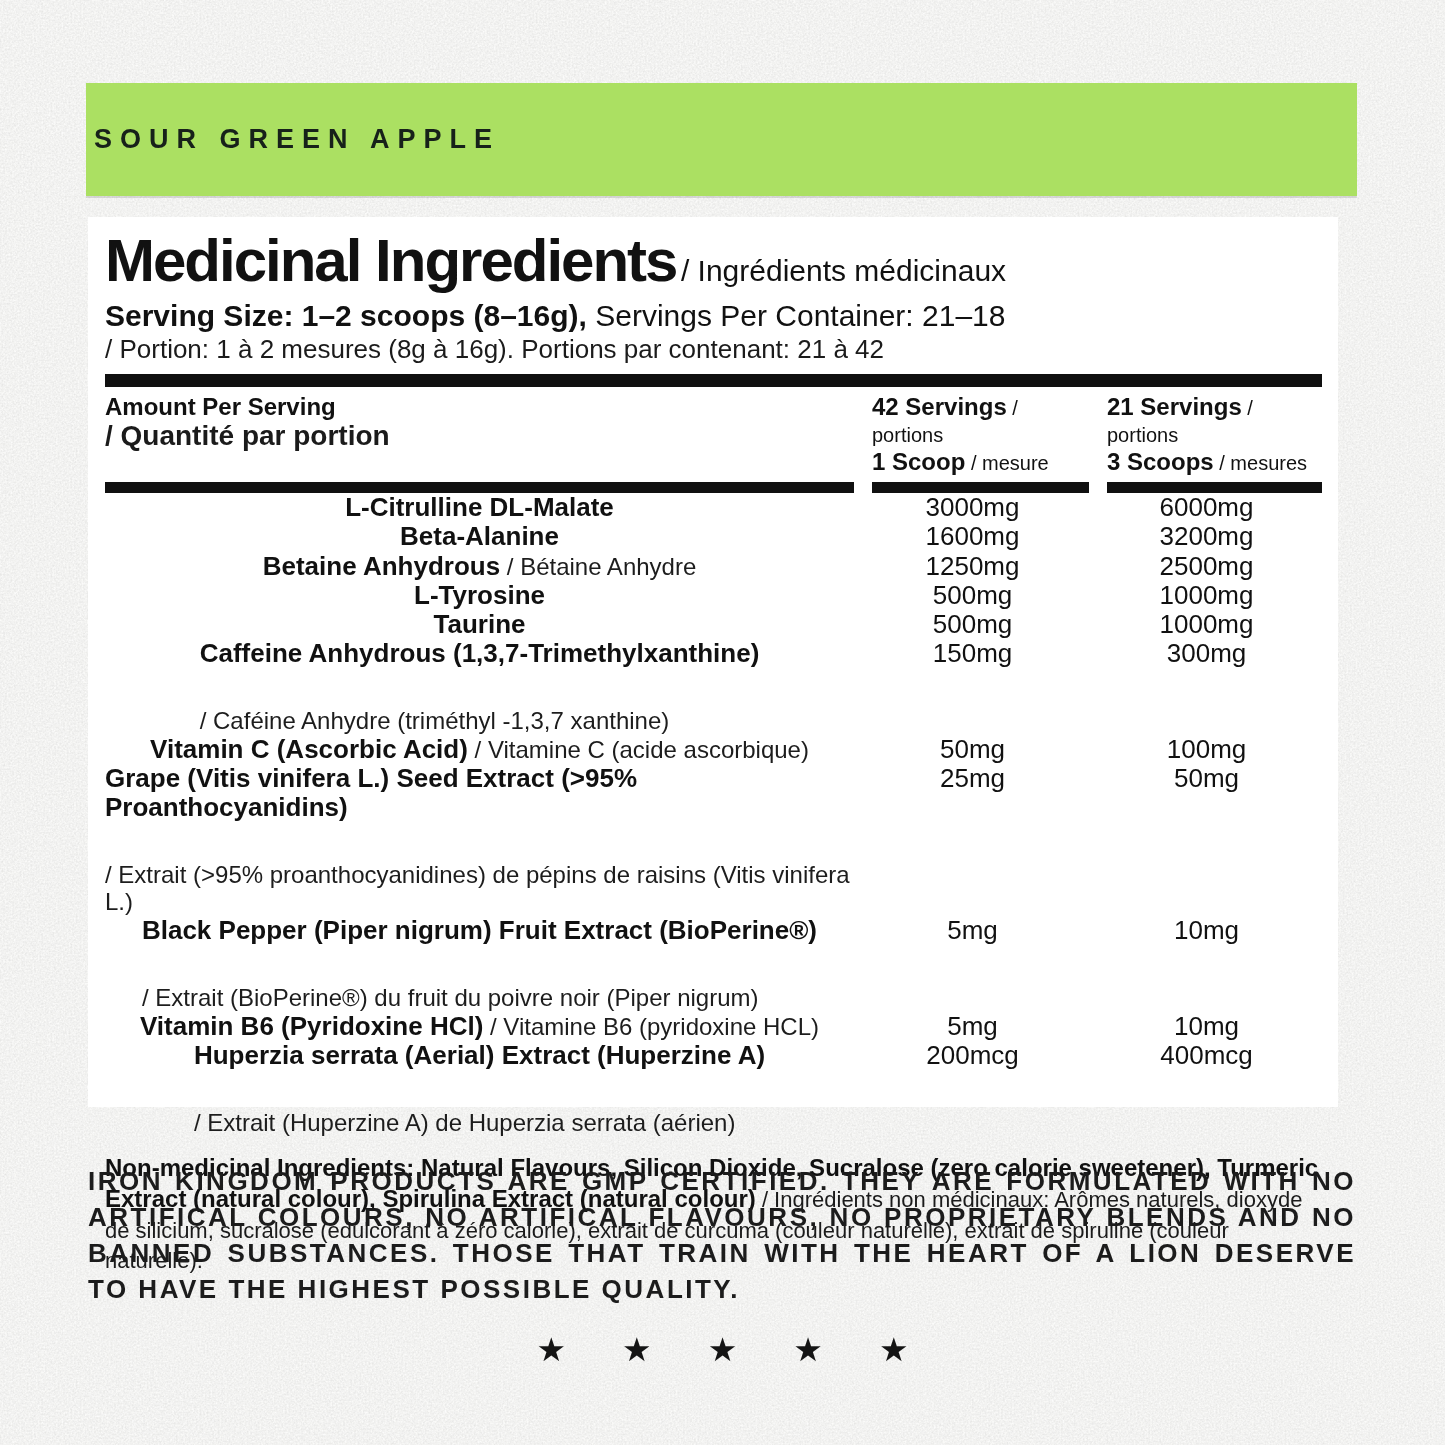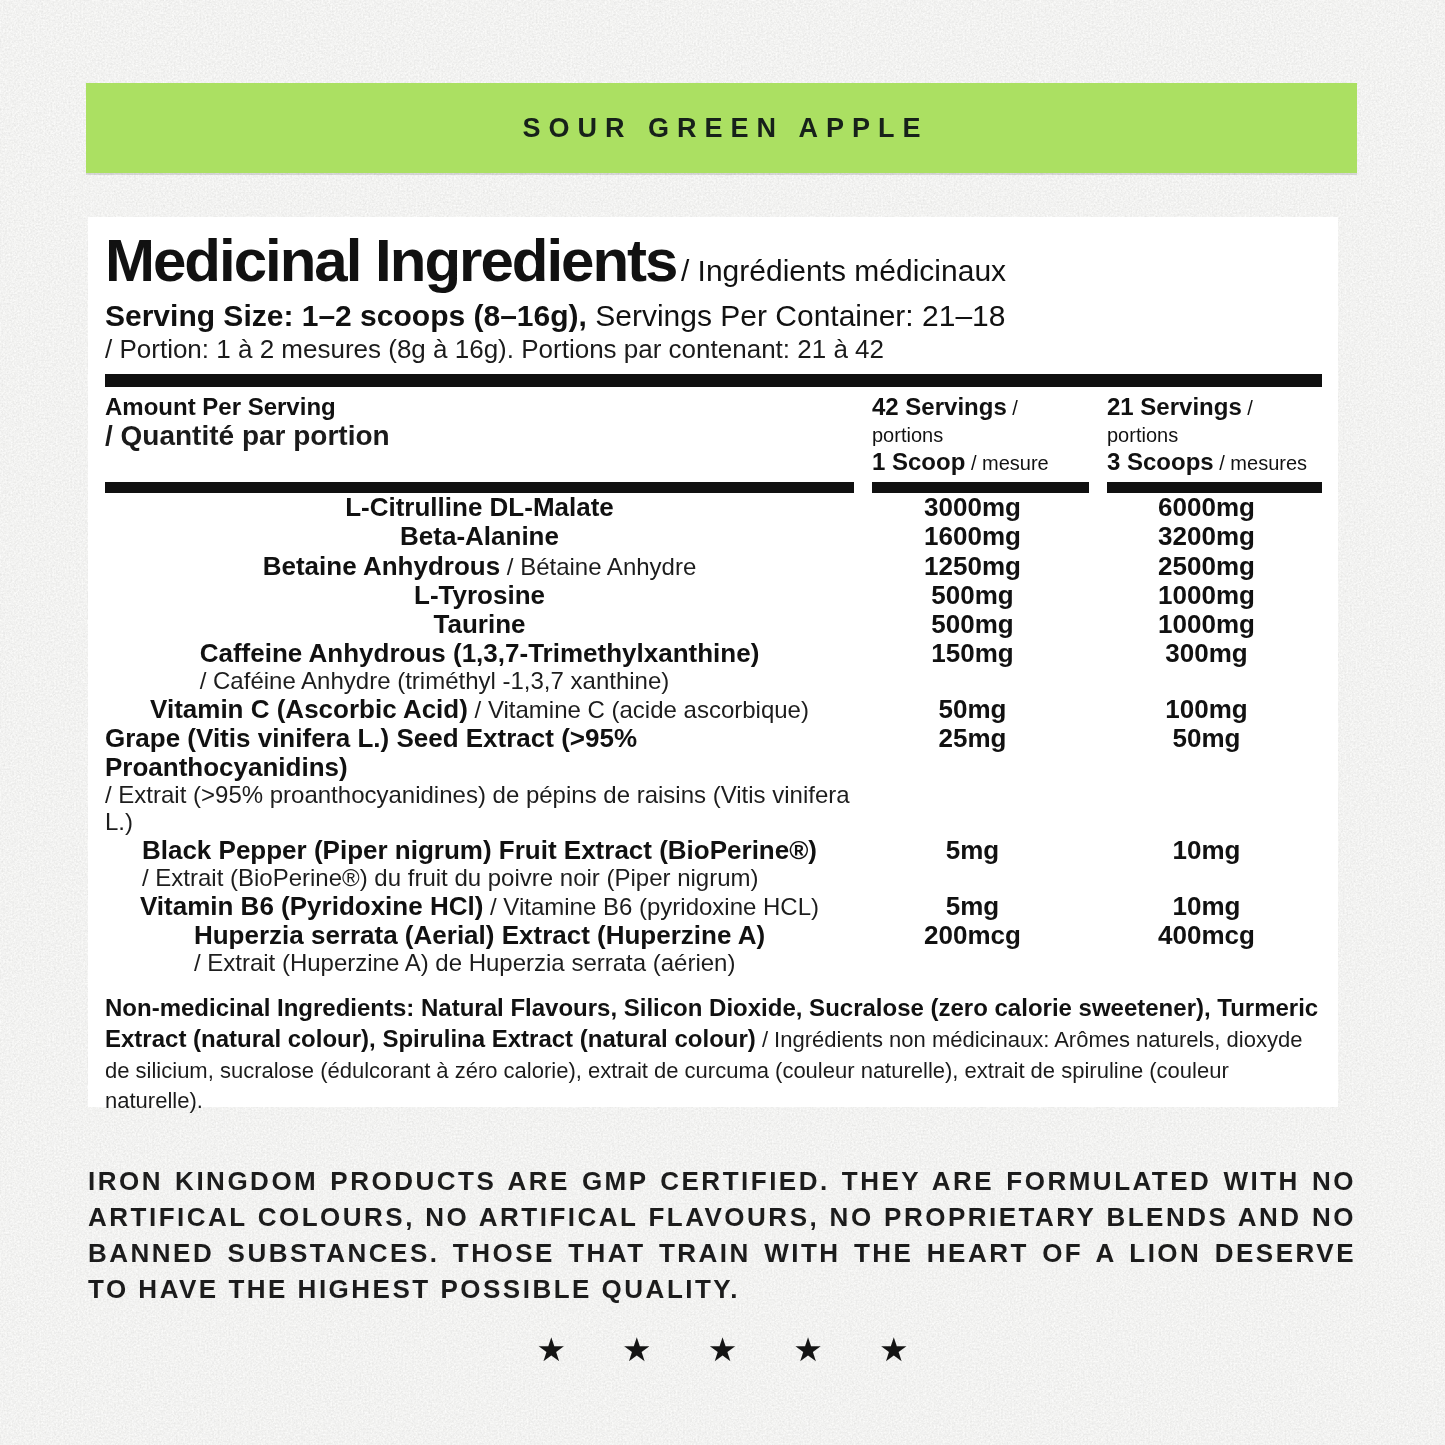--- a/index.html
+++ b/index.html
@@ -7,23 +7,23 @@
     width:1445px;height:1445px;position:relative;overflow:hidden;
     background:#e7e7e5;
     font-family:"Liberation Sans","DejaVu Sans",sans-serif;
     color:var(--text-black,#111);
   }
   .texture{position:absolute;left:0;top:0;z-index:0;opacity:.85;}
   .layer{position:absolute;z-index:1;}
 
   
   .banner{
-    left:86px;top:83px;width:1271px;height:90px;
+    left:86px;top:83px;width:1271px;height:113px;
     background:var(--accent-green,#abe062);
-    display:flex;align-items:center;justify-content:center;
+    display:flex;align-items:center;
     box-shadow:0 2px 0 rgba(0,0,0,.12);
   }
   .banner span{
     font-weight:bold;font-size:27px;letter-spacing:8px;
     text-transform:uppercase;color:#17211a;padding-left:8px;
   }
 
   
   .panel{
     left:88px;top:217px;width:1250px;height:890px;
@@ -44,22 +44,22 @@
   .thead .h1{font-weight:bold;font-size:24px;line-height:1.15;}
   .thead .h2{font-weight:bold;font-size:28px;line-height:1.15;color:#1b1b1b;}
   .thead .rg{font-weight:normal;font-size:20px;}
   .hbars{margin-top:7px;}
   .hbar{height:11px;background:var(--rule-black,#101010);}
 
   .trow{align-items:stretch;}
   .cell{display:flex;flex-direction:row;justify-content:center;}
   .name .b{font-weight:bold;font-size:26px;line-height:1.12;}
   .name .fr{font-weight:normal;font-size:24px;color:#1d1d1d;}
-  .trow.two .name .fr{display:block;line-height:1.12;}
-  .val{text-align:right;font-weight:bold;font-size:26px;line-height:1.12;}
+  .trow.two .name .fr{display:block;line-height:1.12;margin-top:40px;}
+  .val{text-align:right;font-weight:normal;font-size:26px;line-height:1.12;}
   .val span{padding-right:16px;display:inline-block;}
   .rule{margin-top:4px;height:3px;border-top:3px solid var(--rule-black,#101010);
         border-bottom:6px solid var(--rule-black,#101010);}
 
   .nonmed{margin-top:16px;font-size:24px;line-height:1.28;}
   .nonmed .b{font-weight:bold;}
   .nonmed .r{font-weight:normal;font-size:22px;color:#1b1b1b;}
 
   
   .footer{left:88px;top:1163px;width:1268px;color:#1c1c1c;}

